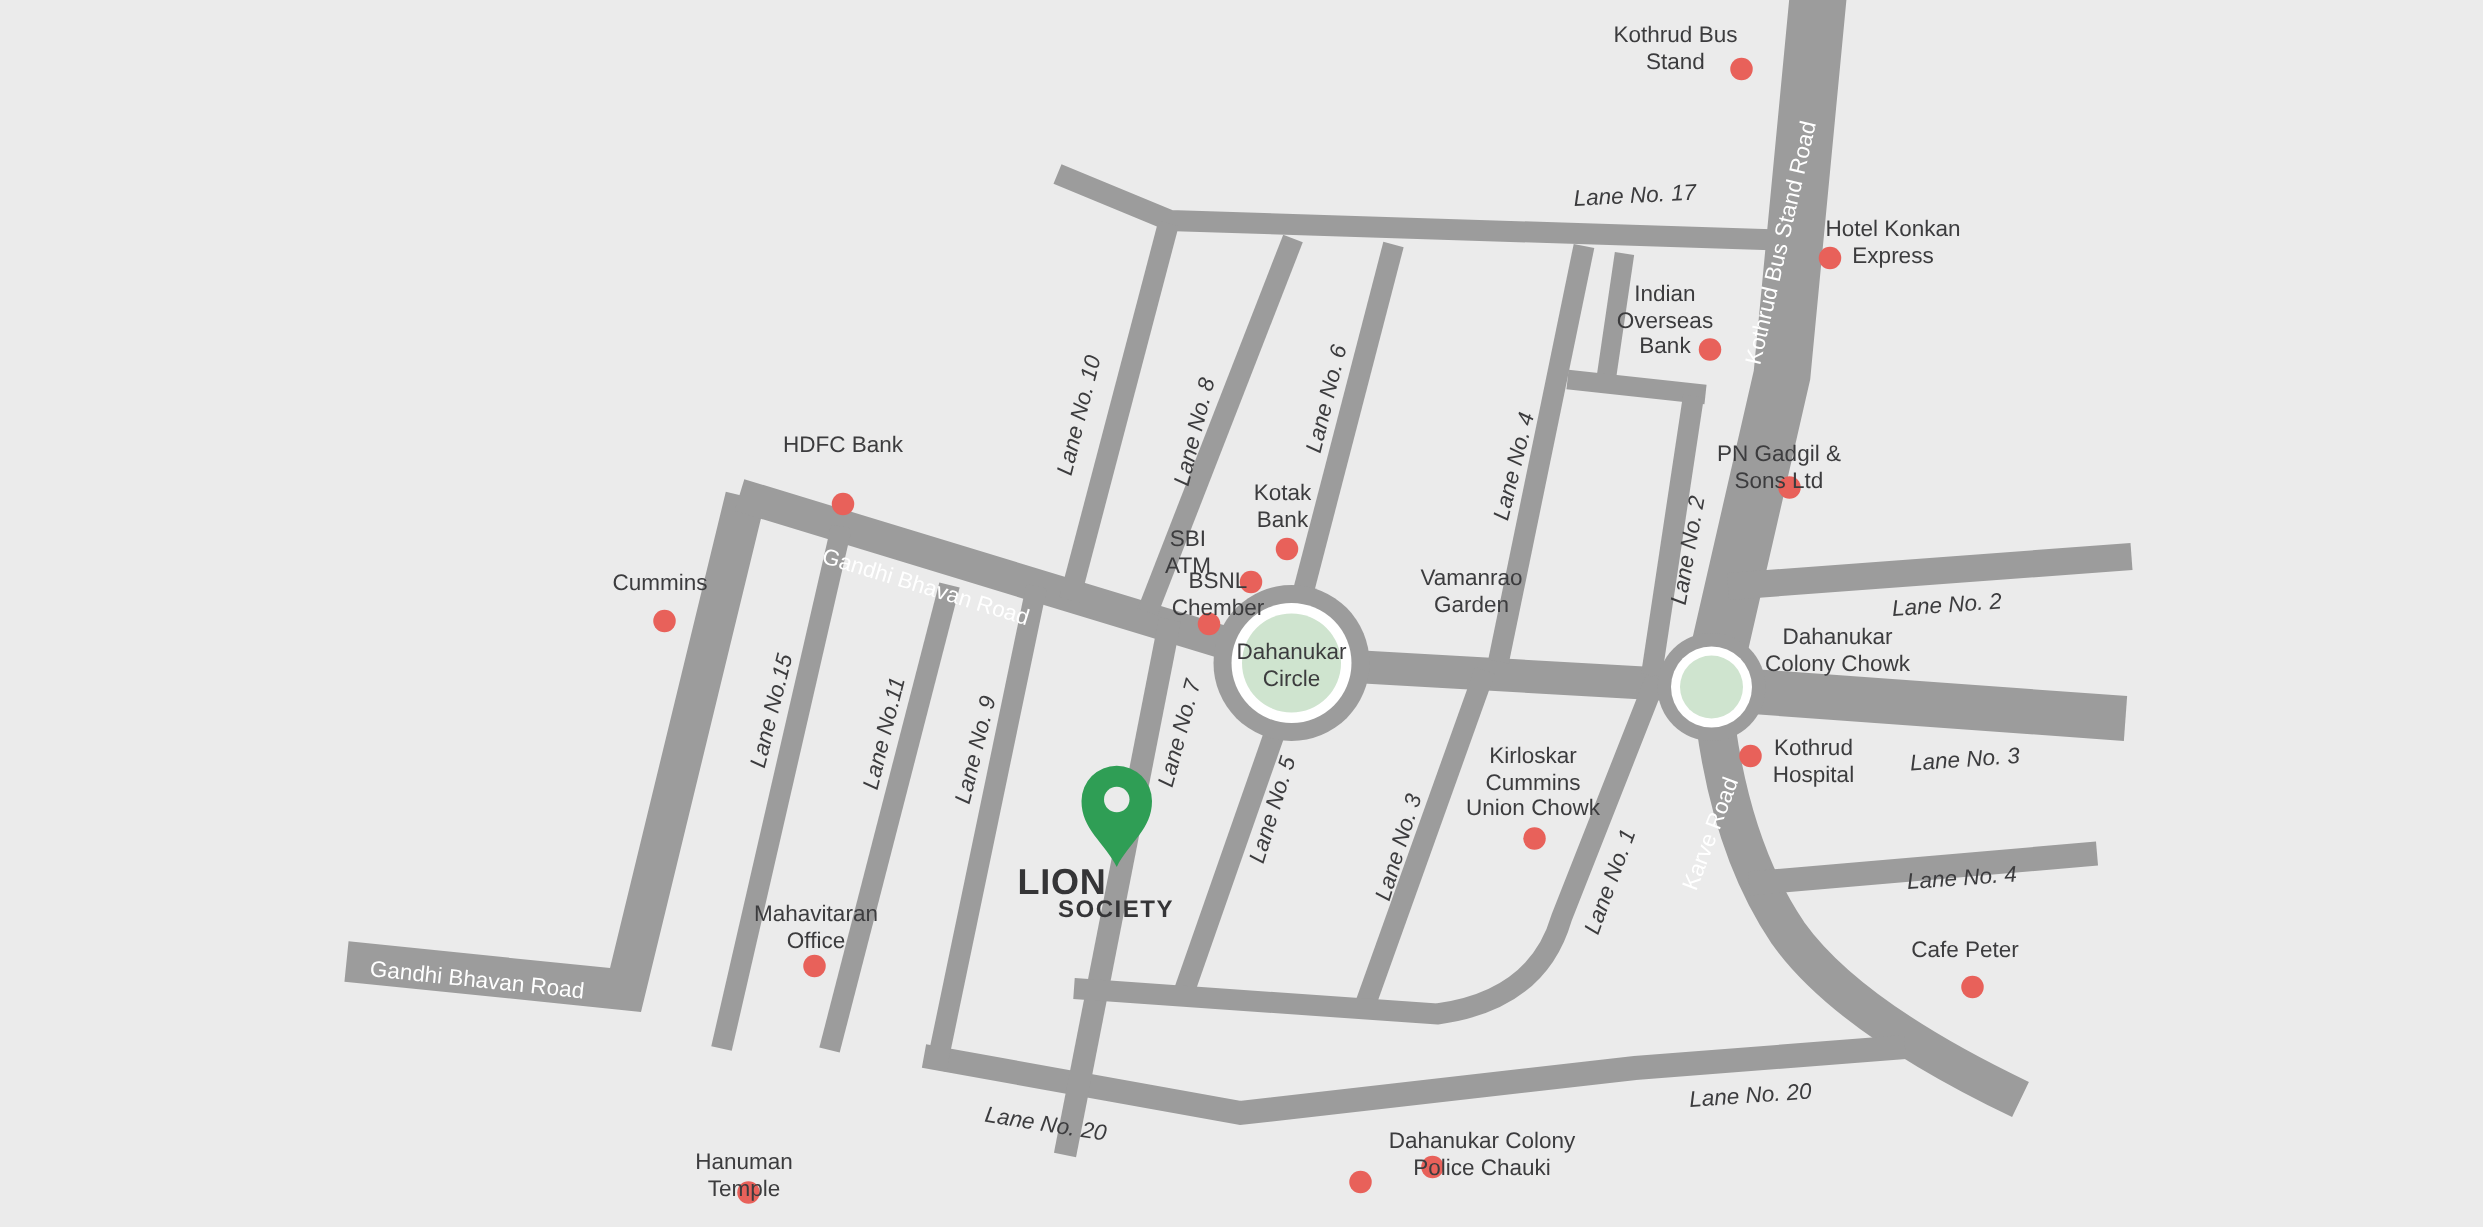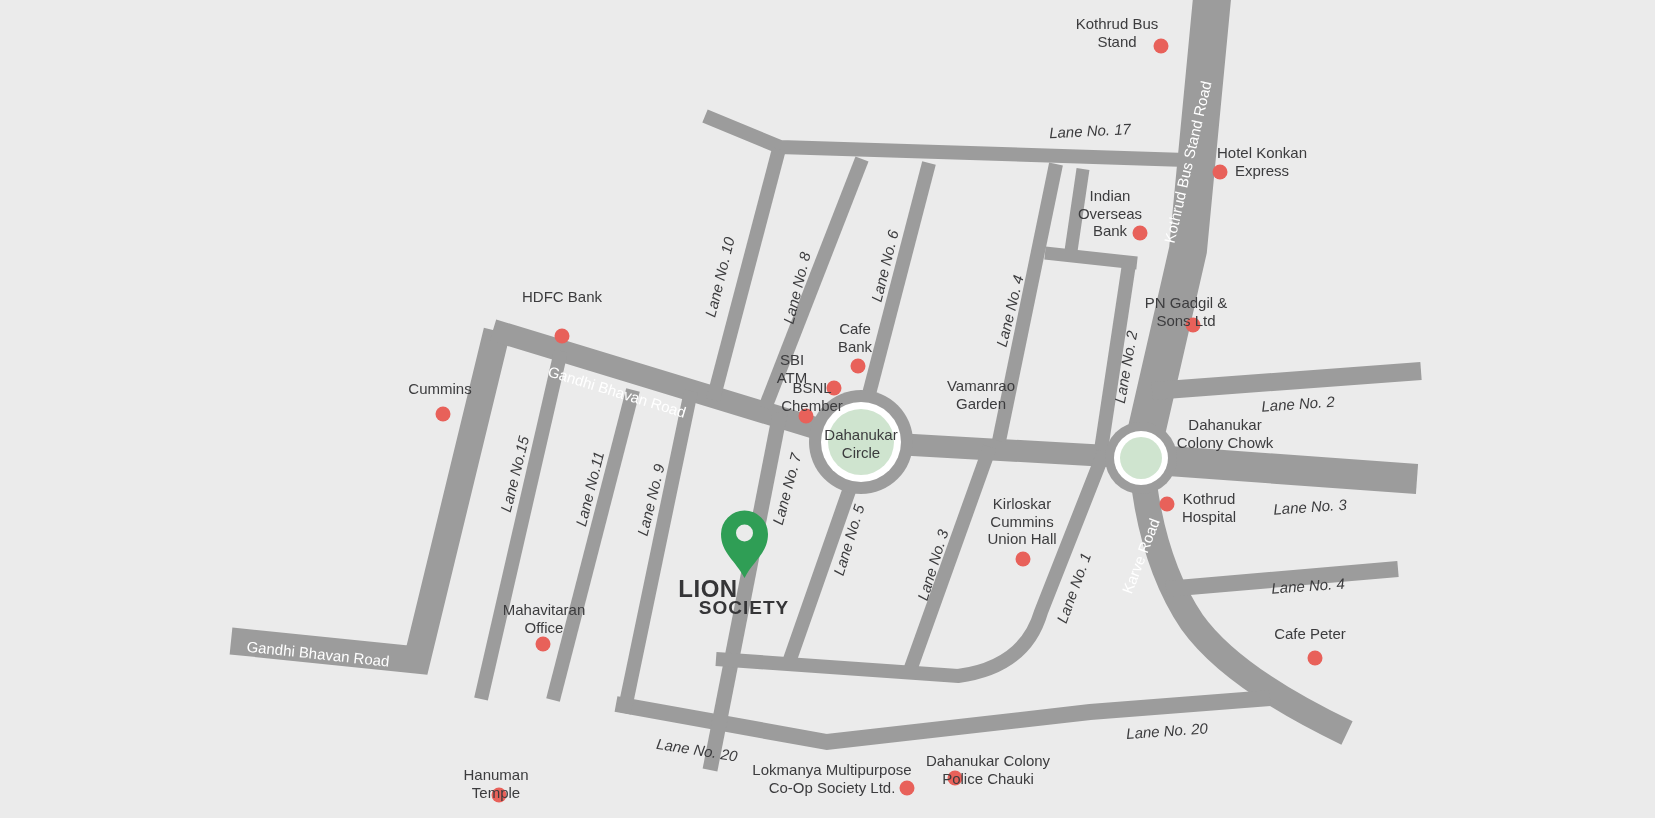--- a/index.html
+++ b/index.html
@@ -24,21 +24,21 @@
     color:var(--c-text,#3c3c3e);
     white-space:pre-line;
     text-align:center;
     line-height:1.18;
     font-size:15px;
   }
   .lane{font-style:italic;white-space:nowrap;}
   .roadlbl{color:#ffffff;white-space:nowrap;font-size:15px;}
   .circlbl{font-size:15px;}
   .soc1{font-size:24px;font-weight:700;letter-spacing:.5px;color:#353537;white-space:nowrap;}
-  .soc2{font-size:19px;font-weight:600;letter-spacing:1px;color:#353537;white-space:nowrap;}
+  .soc2{font-size:16px;font-weight:600;letter-spacing:1px;color:#353537;white-space:nowrap;}
 </style>
 </head>
 <body>
 
 <div id="map">
 
   <svg width="1655" height="818" viewBox="0 0 1655 818">
 
     <path class="road" stroke-width="27" d="M231,641 L417,660 L497,331"></path>
     <path class="road" stroke-width="22" d="M493,330 L861,442 L1143,458"></path>
@@ -127,39 +127,37 @@
 Stand</div>
   <div class="lm" style="left:1262px;top:162px">Hotel Konkan
 Express</div>
   <div class="lm" style="left:1110px;top:214px">Indian
 Overseas
 Bank</div>
   <div class="lm" style="left:1186px;top:312px">PN Gadgil &amp;
 Sons Ltd</div>
   <div class="lm" style="left:562px;top:297px">HDFC Bank</div>
   <div class="lm" style="left:440px;top:389px">Cummins</div>
-  <div class="lm" style="left:855px;top:338px">Cafe
+  <div class="lm" style="left:855px;top:338px">Kotak
 Bank</div>
   <div class="lm" style="left:792px;top:369px">SBI
 ATM</div>
   <div class="lm" style="left:812px;top:397px">BSNL
 Chember</div>
   <div class="lm" style="left:981px;top:395px">Vamanrao
 Garden</div>
   <div class="lm" style="left:1209px;top:508px">Kothrud
 Hospital</div>
   <div class="lm" style="left:1022px;top:522px">Kirloskar
 Cummins
-Union Hall</div>
+Union Chowk</div>
   <div class="lm" style="left:1310px;top:634px">Cafe Peter</div>
   <div class="lm" style="left:544px;top:619px">Mahavitaran
 Office</div>
   <div class="lm" style="left:496px;top:784px">Hanuman
 Temple</div>
-  <div class="lm" style="left:832px;top:779px">Lokmanya Multipurpose
-Co-Op Society Ltd.</div>
   <div class="lm" style="left:988px;top:770px">Dahanukar Colony
 Police Chauki</div>
 
   <div class="soc1" style="left:708px;top:589px">LION</div>
   <div class="soc2" style="left:744px;top:608px">SOCIETY</div>
 
 </div>
 
 </body></html>

